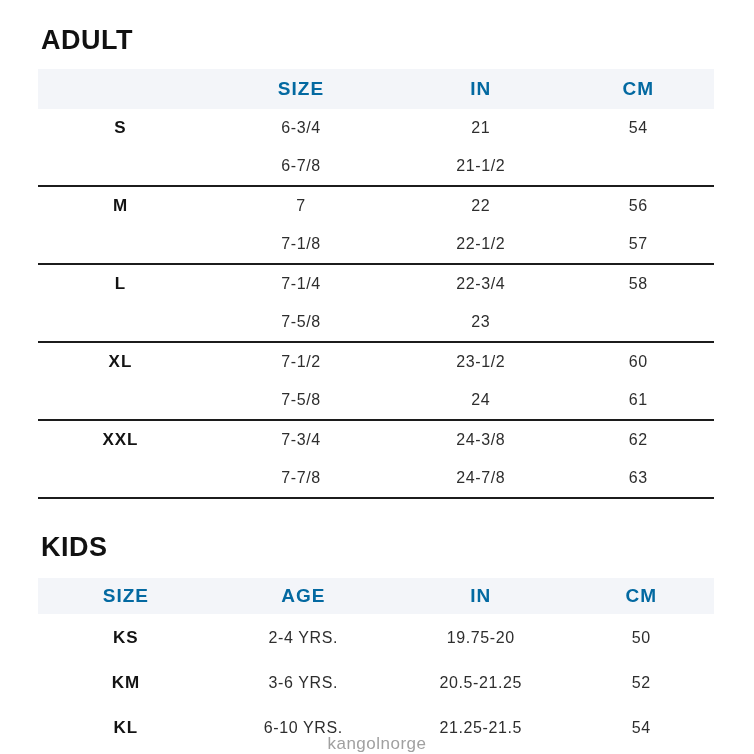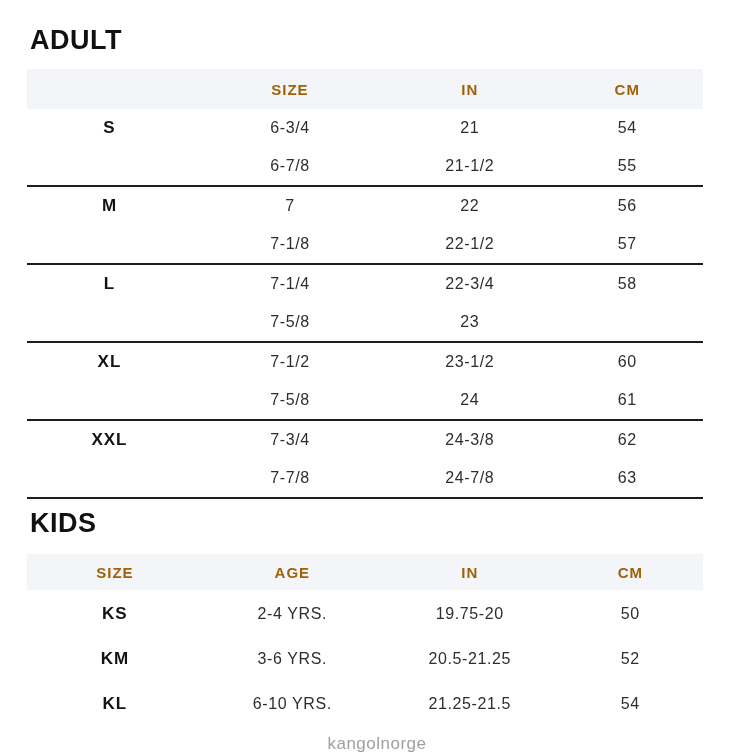--- a/index.html
+++ b/index.html
@@ -10,41 +10,41 @@
     color: #1f1f1f;
   }
   .page {
     position: relative;
     width: 754px;
     height: 754px;
     background: #ffffff;
     overflow: hidden;
   }
   .content {
-    padding-left: 27px;
+    padding-left: 38px;
     width: 676px;
   }
   .section-title {
     font-size: 27px;
     font-weight: 700;
     letter-spacing: 0.5px;
     color: #111111;
     line-height: 30px;
   }
   .adult-title { padding-top: 25px; margin-left: 3px; }
-  .kids-title  { margin-top: 9px; margin-left: 3px; }
+  .kids-title  { margin-top: 33px; margin-left: 3px; }
 
   .header-band {
     display: grid;
     align-items: center;
     background: #f3f5f9;
     font-weight: 700;
-    font-size: 15px;
+    font-size: 19px;
     letter-spacing: 1px;
-    color: #a16207;
+    color: #0369a1;
   }
   .adult-header { margin-top: 14px; height: 40px; grid-template-columns: 24.4% 29% 24.2% 22.4%; }
   .kids-header  { margin-top: 16px; height: 36px; grid-template-columns: 26% 26.5% 26% 21.5%; }
 
   .cell { text-align: center; }
 
   .t-group {
     box-sizing: border-box;
     height: 78px;
     border-bottom: 2px solid #1c1c1c;
@@ -108,21 +108,20 @@
         <div class="t-row">
           <div class="cell size-label">S</div>
           <div class="cell val">6-3/4</div>
           <div class="cell val">21</div>
           <div class="cell val">54</div>
         </div>
         <div class="t-row">
           <div class="cell size-label"></div>
           <div class="cell val">6-7/8</div>
           <div class="cell val">21-1/2</div>
-          <div class="cell val">55</div>
         </div>
       </div>
 
       <div class="t-group">
         <div class="t-row">
           <div class="cell size-label">M</div>
           <div class="cell val">7</div>
           <div class="cell val">22</div>
           <div class="cell val">56</div>
         </div>

